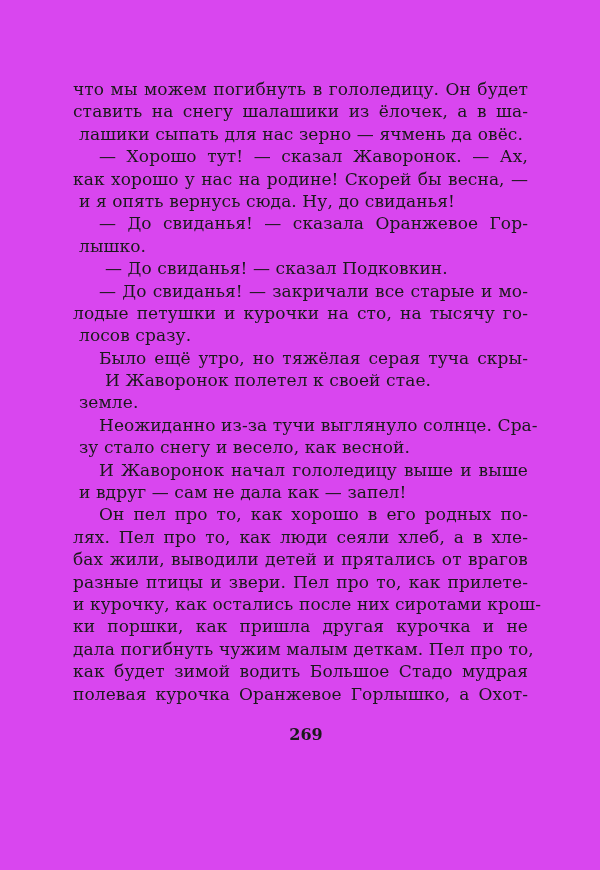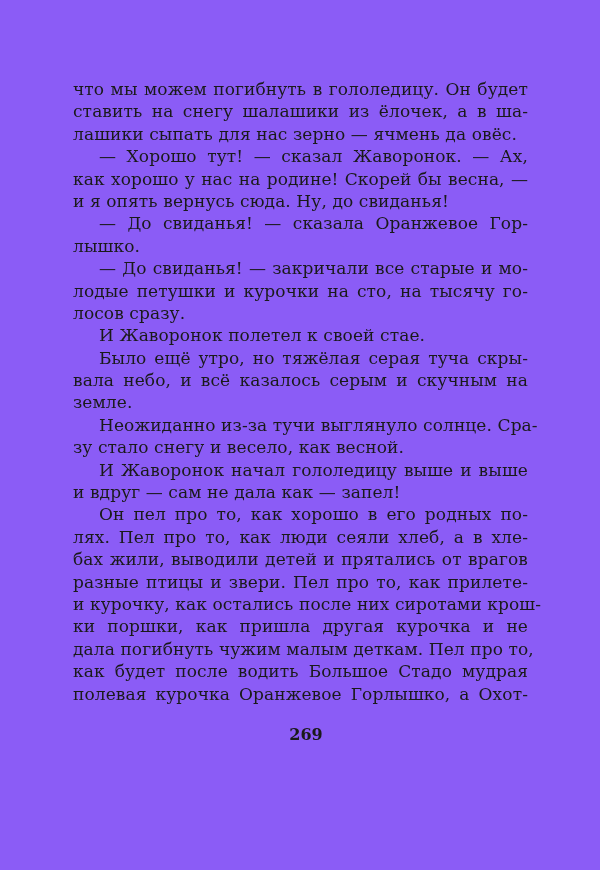--- a/index.html
+++ b/index.html
@@ -1,59 +1,59 @@
 <!DOCTYPE html>
 <html><head>
 <meta charset="utf-8">
 <style>
   html, body { margin: 0; padding: 0; background: #ffffff; }
   body { width: 600px; height: 870px; position: relative; overflow: hidden; }
-  .page { position: absolute; left: 0; top: 0; width: 600px; height: 870px; background: #8b5cf6; }
+  .page { position: absolute; left: 0; top: 0; width: 600px; height: 870px; background: #d946ef; }
   .text-block { position: absolute; left: 73px; top: 78px; width: 455px; }
   .line {
     display: block; height: 22.4px; line-height: 22.4px;
     font-family: "DejaVu Serif", serif; font-size: 17px; color: #1a1a1a;
     white-space: nowrap; text-align: justify; text-align-last: justify;
     letter-spacing: 0.1px;
   }
-  .line.last { text-align-last: left; }
+  .line.last { text-align-last: left; margin-left: 6px; }
   .line.indent { padding-left: 26px; }
   .page-number {
     position: absolute; left: 0; width: 600px; top: 725px; text-align: center;
     font-family: "DejaVu Serif", serif; font-size: 16px; font-weight: bold; color: #1a1a1a; padding-left: 6px;
   }
 </style>
 </head>
 <body>
 
 <div class="page">
   <div class="text-block" id="text-block">
       <span class="line">что мы можем погибнуть в гололедицу. Он будет</span>
       <span class="line">ставить на снегу шалашики из ёлочек, а в ша-</span>
       <span class="line last">лашики сыпать для нас зерно — ячмень да овёс.</span>
       <span class="line indent">— Хорошо тут! — сказал Жаворонок. — Ах,</span>
       <span class="line">как хорошо у нас на родине! Скорей бы весна, —</span>
       <span class="line last">и я опять вернусь сюда. Ну, до свиданья!</span>
       <span class="line indent">— До свиданья! — сказала Оранжевое Гор-</span>
       <span class="line last">лышко.</span>
+      <span class="line indent last">— До свиданья! — сказал Подковкин.</span>
       <span class="line indent">— До свиданья! — закричали все старые и мо-</span>
       <span class="line">лодые петушки и курочки на сто, на тысячу го-</span>
       <span class="line last">лосов сразу.</span>
+      <span class="line indent">Было ещё утро, но тяжёлая серая туча скры-</span>
       <span class="line indent last">И Жаворонок полетел к своей стае.</span>
-      <span class="line indent">Было ещё утро, но тяжёлая серая туча скры-</span>
-      <span class="line">вала небо, и всё казалось серым и скучным на</span>
       <span class="line last">земле.</span>
       <span class="line indent">Неожиданно из-за тучи выглянуло солнце. Сра-</span>
       <span class="line last">зу стало снегу и весело, как весной.</span>
       <span class="line indent">И Жаворонок начал гололедицу выше и выше</span>
       <span class="line last">и вдруг — сам не дала как — запел!</span>
       <span class="line indent">Он пел про то, как хорошо в его родных по-</span>
       <span class="line">лях. Пел про то, как люди сеяли хлеб, а в хле-</span>
       <span class="line">бах жили, выводили детей и прятались от врагов</span>
       <span class="line">разные птицы и звери. Пел про то, как прилете-</span>
       <span class="line">и курочку, как остались после них сиротами крош-</span>
       <span class="line">ки поршки, как пришла другая курочка и не</span>
       <span class="line">дала погибнуть чужим малым деткам. Пел про то,</span>
-      <span class="line">как будет после водить Большое Стадо мудрая</span>
+      <span class="line">как будет зимой водить Большое Стадо мудрая</span>
       <span class="line">полевая курочка Оранжевое Горлышко, а Охот-</span>
     </div>
   <div class="page-number">269</div>
 </div>
 
 </body></html>

